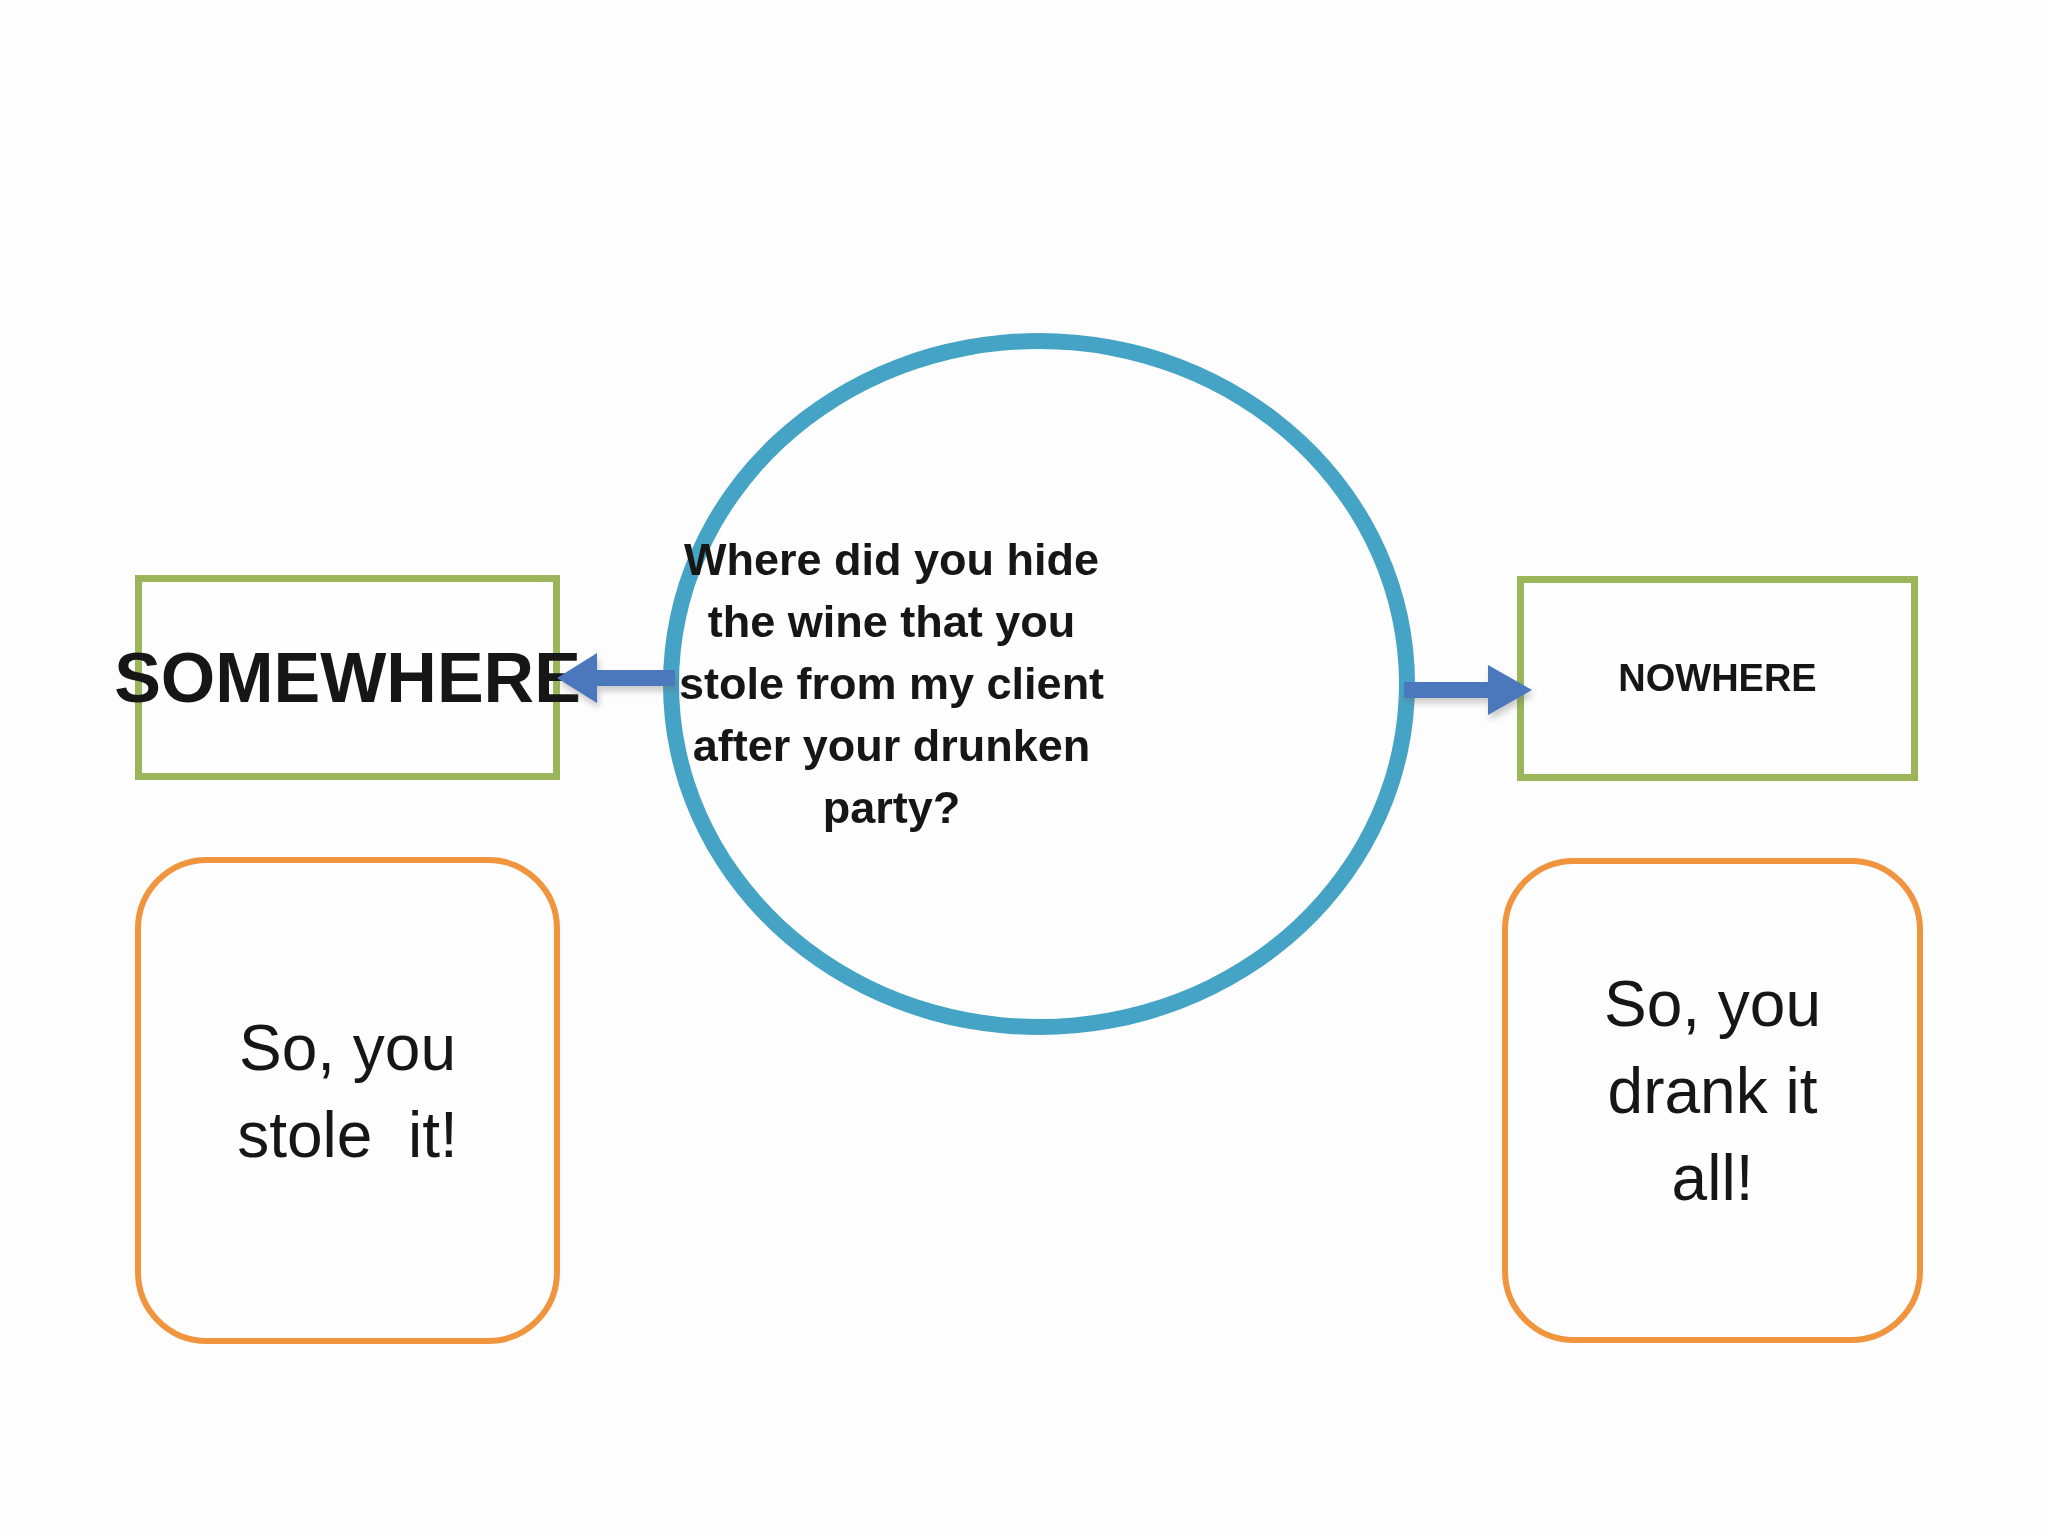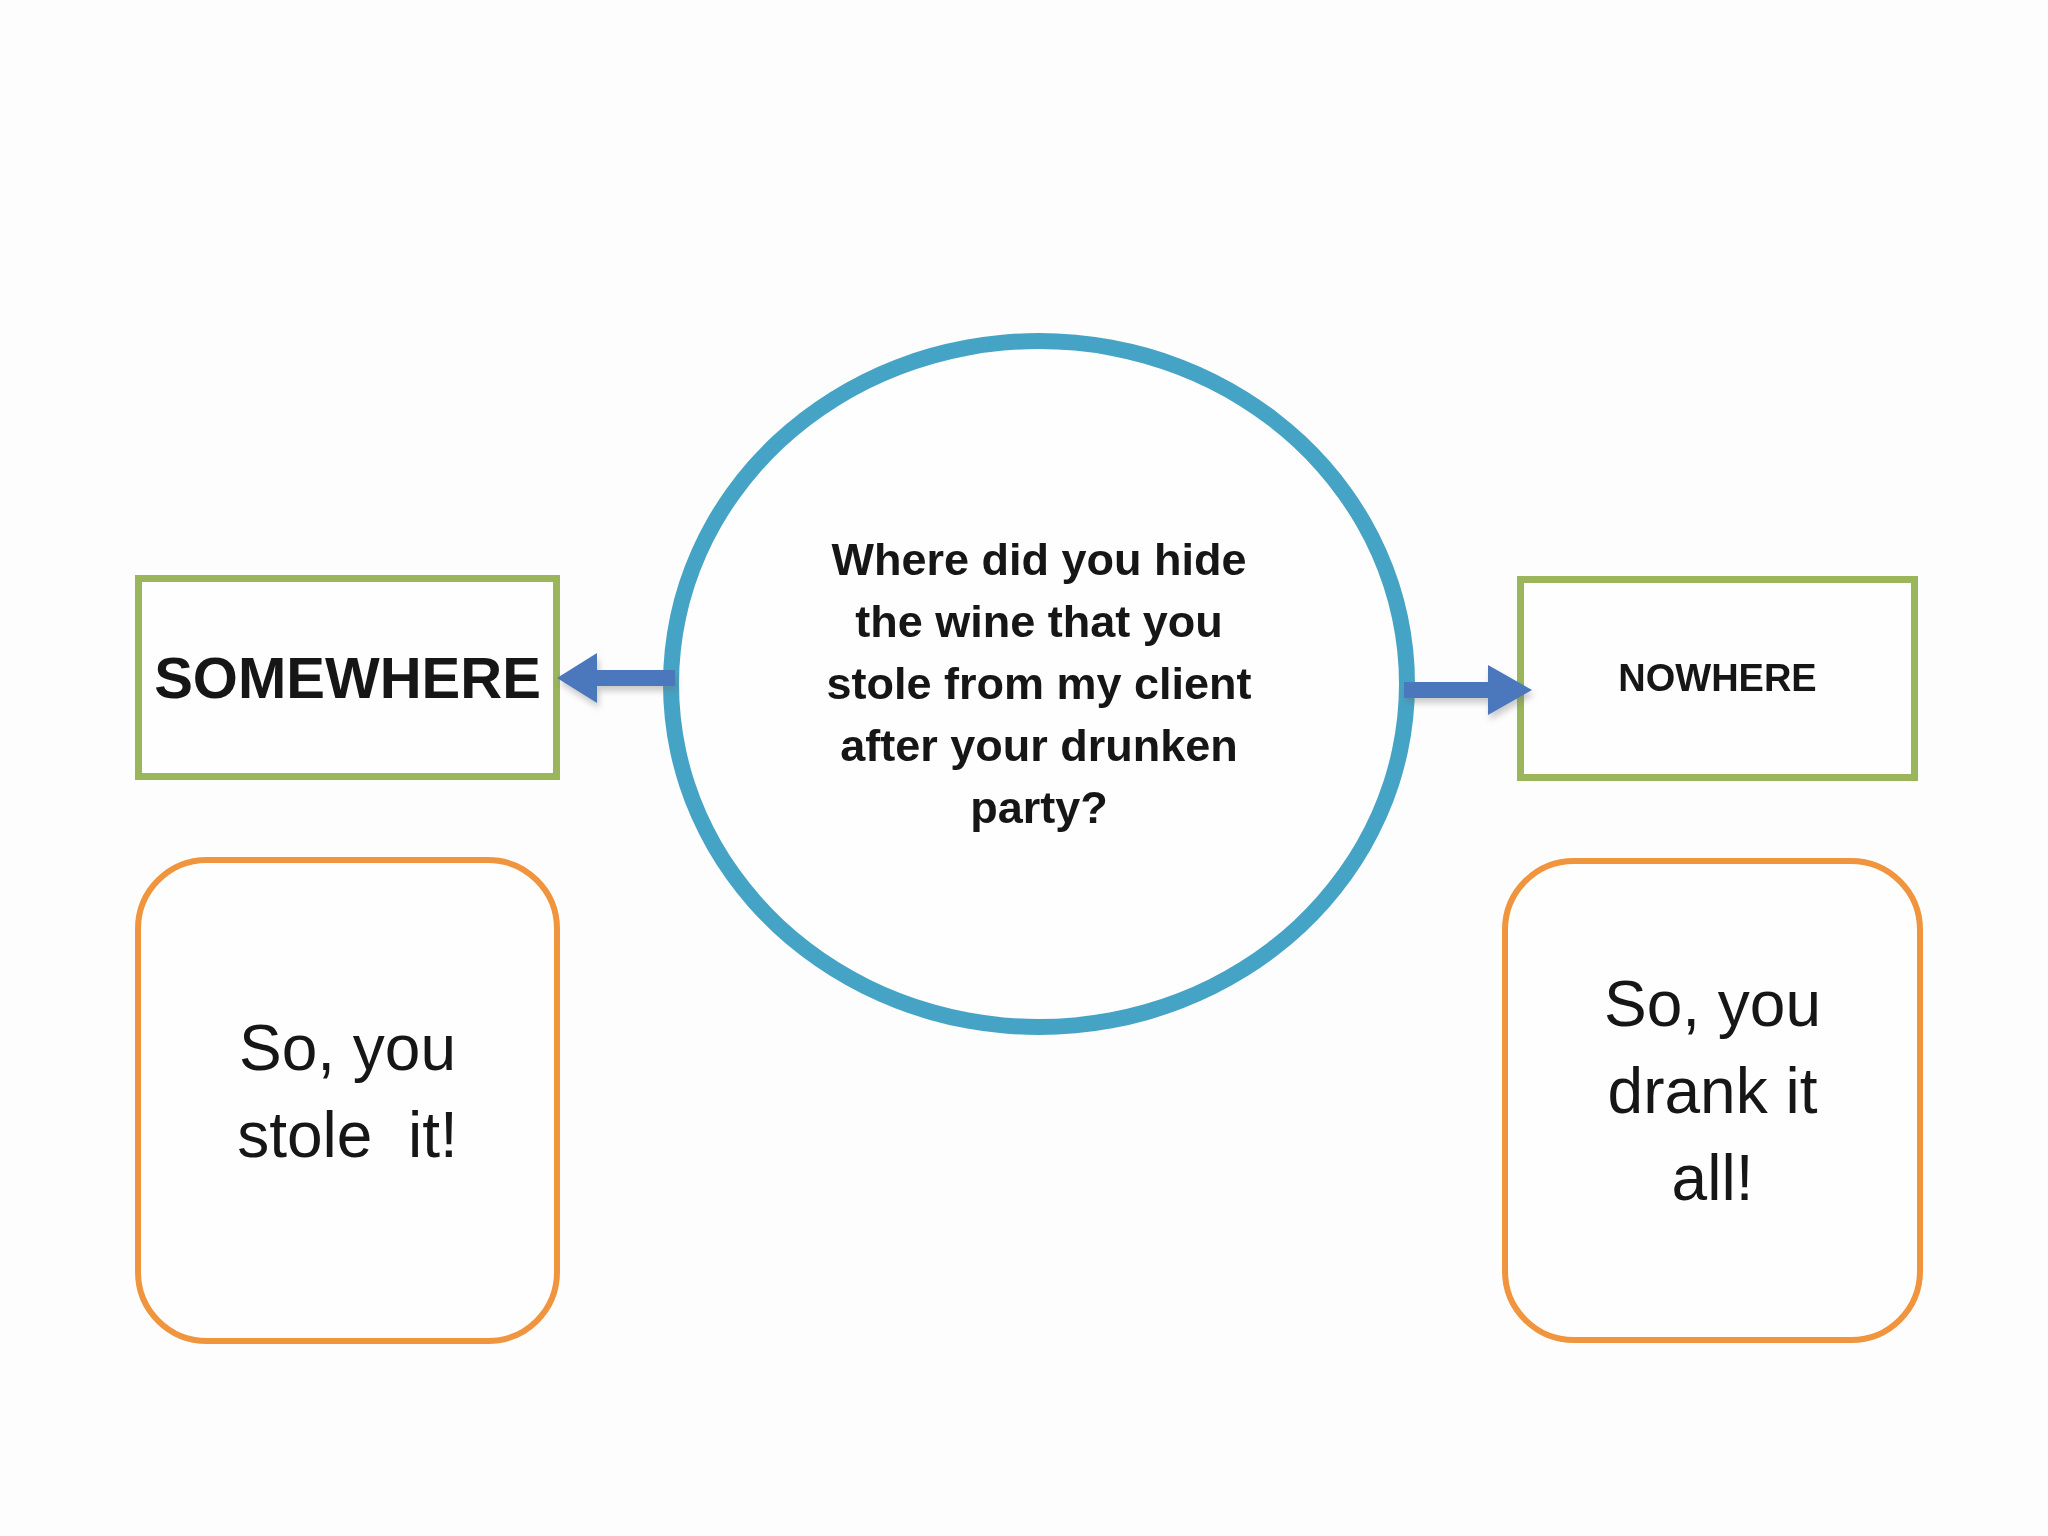--- a/index.html
+++ b/index.html
@@ -17,21 +17,21 @@
   
   .question-circle {
     position: absolute;
     left: 663px; top: 333px;
     width: 752px; height: 702px;
     border: 16px solid var(--circle-border, #45a4c5);
     border-radius: 50%;
     background: #fefefe;
     display: flex;
     align-items: center;
-    justify-content: center;
+    justify-content: flex-start;
   }
   .question-text {
     font-size: 45px;
     font-weight: bold;
     line-height: 62px;
     color: var(--text, #161616);
     text-align: center;
     white-space: pre-line;
   }
 
@@ -42,21 +42,21 @@
     background: #fefefe;
     display: flex;
     align-items: center;
     justify-content: center;
     color: var(--text, #161616);
     font-weight: bold;
   }
   .answer-box.left {
     left: 135px; top: 575px;
     width: 425px; height: 205px;
-    font-size: 58px;
+    font-size: 70px;
   }
   .answer-box.right {
     left: 1517px; top: 576px;
     width: 401px; height: 205px;
     font-size: 38px;
   }
 
   
   .conclusion-box {
     position: absolute;

